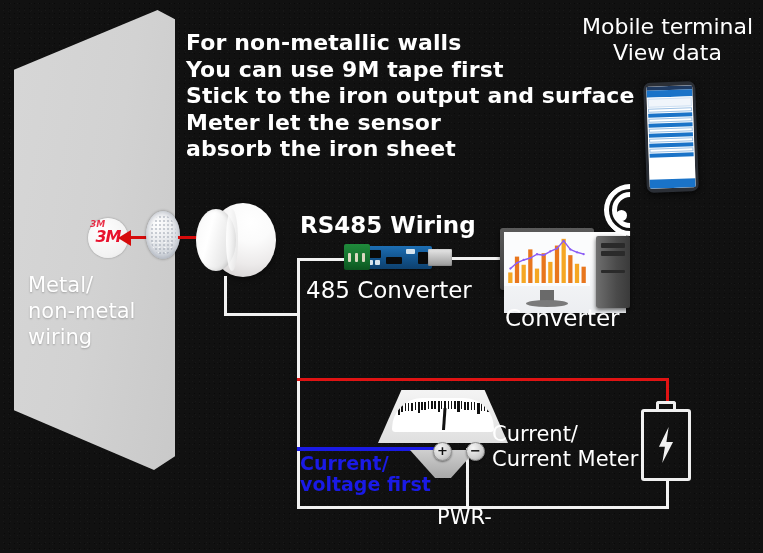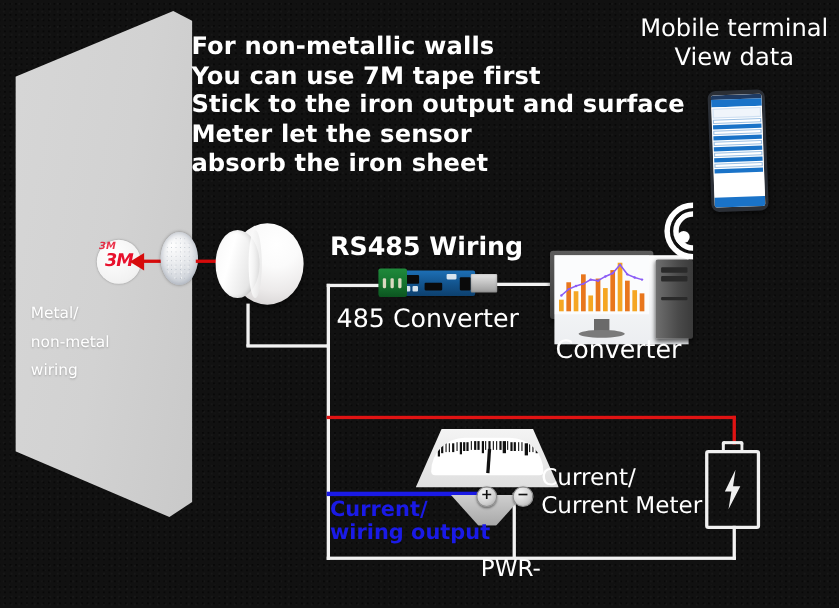--- a/index.html
+++ b/index.html
@@ -22,27 +22,27 @@
   .abs{position:absolute;}
 
   
   #wall{
     left:0;top:10px;width:175px;height:460px;
     background:linear-gradient(100deg,#d7d7d7 0%,#d2d2d2 55%,#c9c9c9 100%);
     clip-path:polygon(90% 0%, 100% 2%, 100% 97%, 88% 100%, 8% 87%, 8% 13%);
   }
   #wall-label{
     left:28px;top:272px;width:145px;
-    font-size:14px;line-height:26px;color:#ffffff;font-weight:400;
+    font-size:21px;line-height:26px;color:#ffffff;font-weight:400;
     text-shadow:0 1px 2px rgba(0,0,0,.25);
   }
 
   
   #instructions{
-    left:174px;top:30px;width:430px;
+    left:186px;top:30px;width:430px;
     font-size:22px;line-height:26.5px;font-weight:700;color:#ffffff;
     letter-spacing:.1px;
   }
   #instructions div{white-space:nowrap;}
 
   
   #tape{left:88px;top:218px;width:40px;height:40px;}
   #tape .disc{
     position:absolute;inset:0;border-radius:50%;
     background:radial-gradient(circle at 38% 32%,#ffffff,#f2f2f2 70%,#e2e2e2);
@@ -247,21 +247,21 @@
 
   <div class="abs" id="wall"></div>
   <div class="abs" id="wall-label">
     <div>Metal/</div>
     <div>non-metal</div>
     <div>wiring</div>
   </div>
 
   <div class="abs" id="instructions">
     <div>For non-metallic walls</div>
-    <div>You can use 7M tape first</div>
+    <div>You can use 9M tape first</div>
     <div>Stick to the iron output and surface</div>
     <div>Meter let the sensor</div>
     <div>absorb the iron sheet</div>
   </div>
 
   <div class="abs" id="tape">
     <div class="disc"></div>
     <div class="m3small">3M</div>
     <div class="m3">3M</div>
   </div>
@@ -441,15 +441,15 @@
 
   <div class="abs" id="battery">
     <div id="batt-cap"></div>
     <div id="batt-body"></div>
     <div id="bolt"></div>
   </div>
 
   <div class="abs" id="pwr-minus">PWR-</div>
   <div class="abs" id="cv-output">
     <div>Current/</div>
-    <div>wiring output</div>
+    <div>voltage first</div>
   </div>
 </div>
 
 </body></html>

